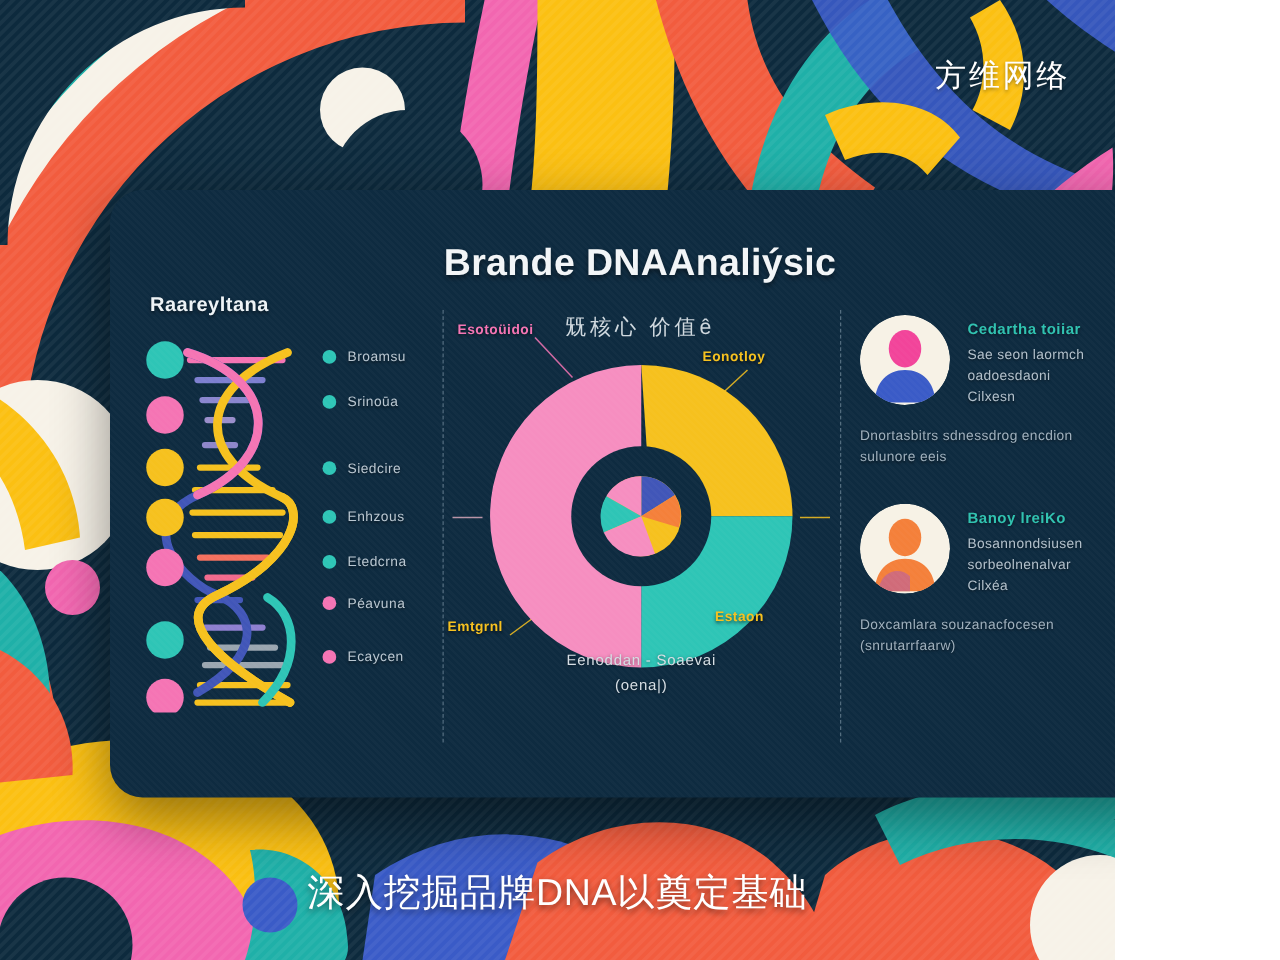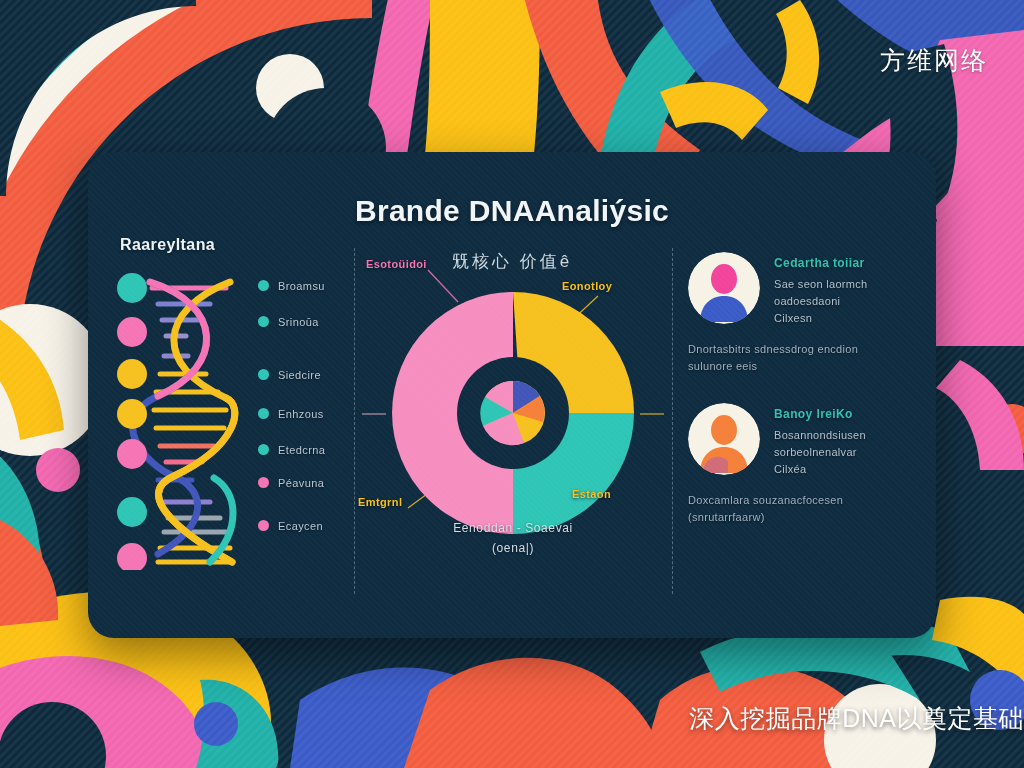--- a/index.html
+++ b/index.html
@@ -7,21 +7,21 @@
 
   html, body {
     width: 1024px;
     height: 768px;
     overflow: hidden;
     font-family: "Liberation Sans", sans-serif;
   }
 
   #stage {
     position: relative;
-    width: 1024px;
+    width: 892px;
     height: 768px;
     background: #0d2a3d;
     overflow: hidden;
   }
 
   
   #bg { position: absolute; inset: 0; }
   #bg svg { display: block; width: 1024px; height: 768px; }
 
   
@@ -34,23 +34,23 @@
     letter-spacing: 2px;
     text-shadow: 0 1px 3px rgba(0,0,0,.35);
     z-index: 40;
   }
 
   
   .caption {
     position: absolute;
     left: 0; right: 0;
     bottom: 33px;
-    text-align: right;
+    text-align: center;
     color: #ffffff;
-    font-size: 25px;
+    font-size: 30px;
     letter-spacing: .5px;
     text-shadow: 0 2px 5px rgba(0,0,0,.5);
     z-index: 40;
   }
 
   
   .card {
     position: absolute;
     left: 88px;
     top: 152px;

